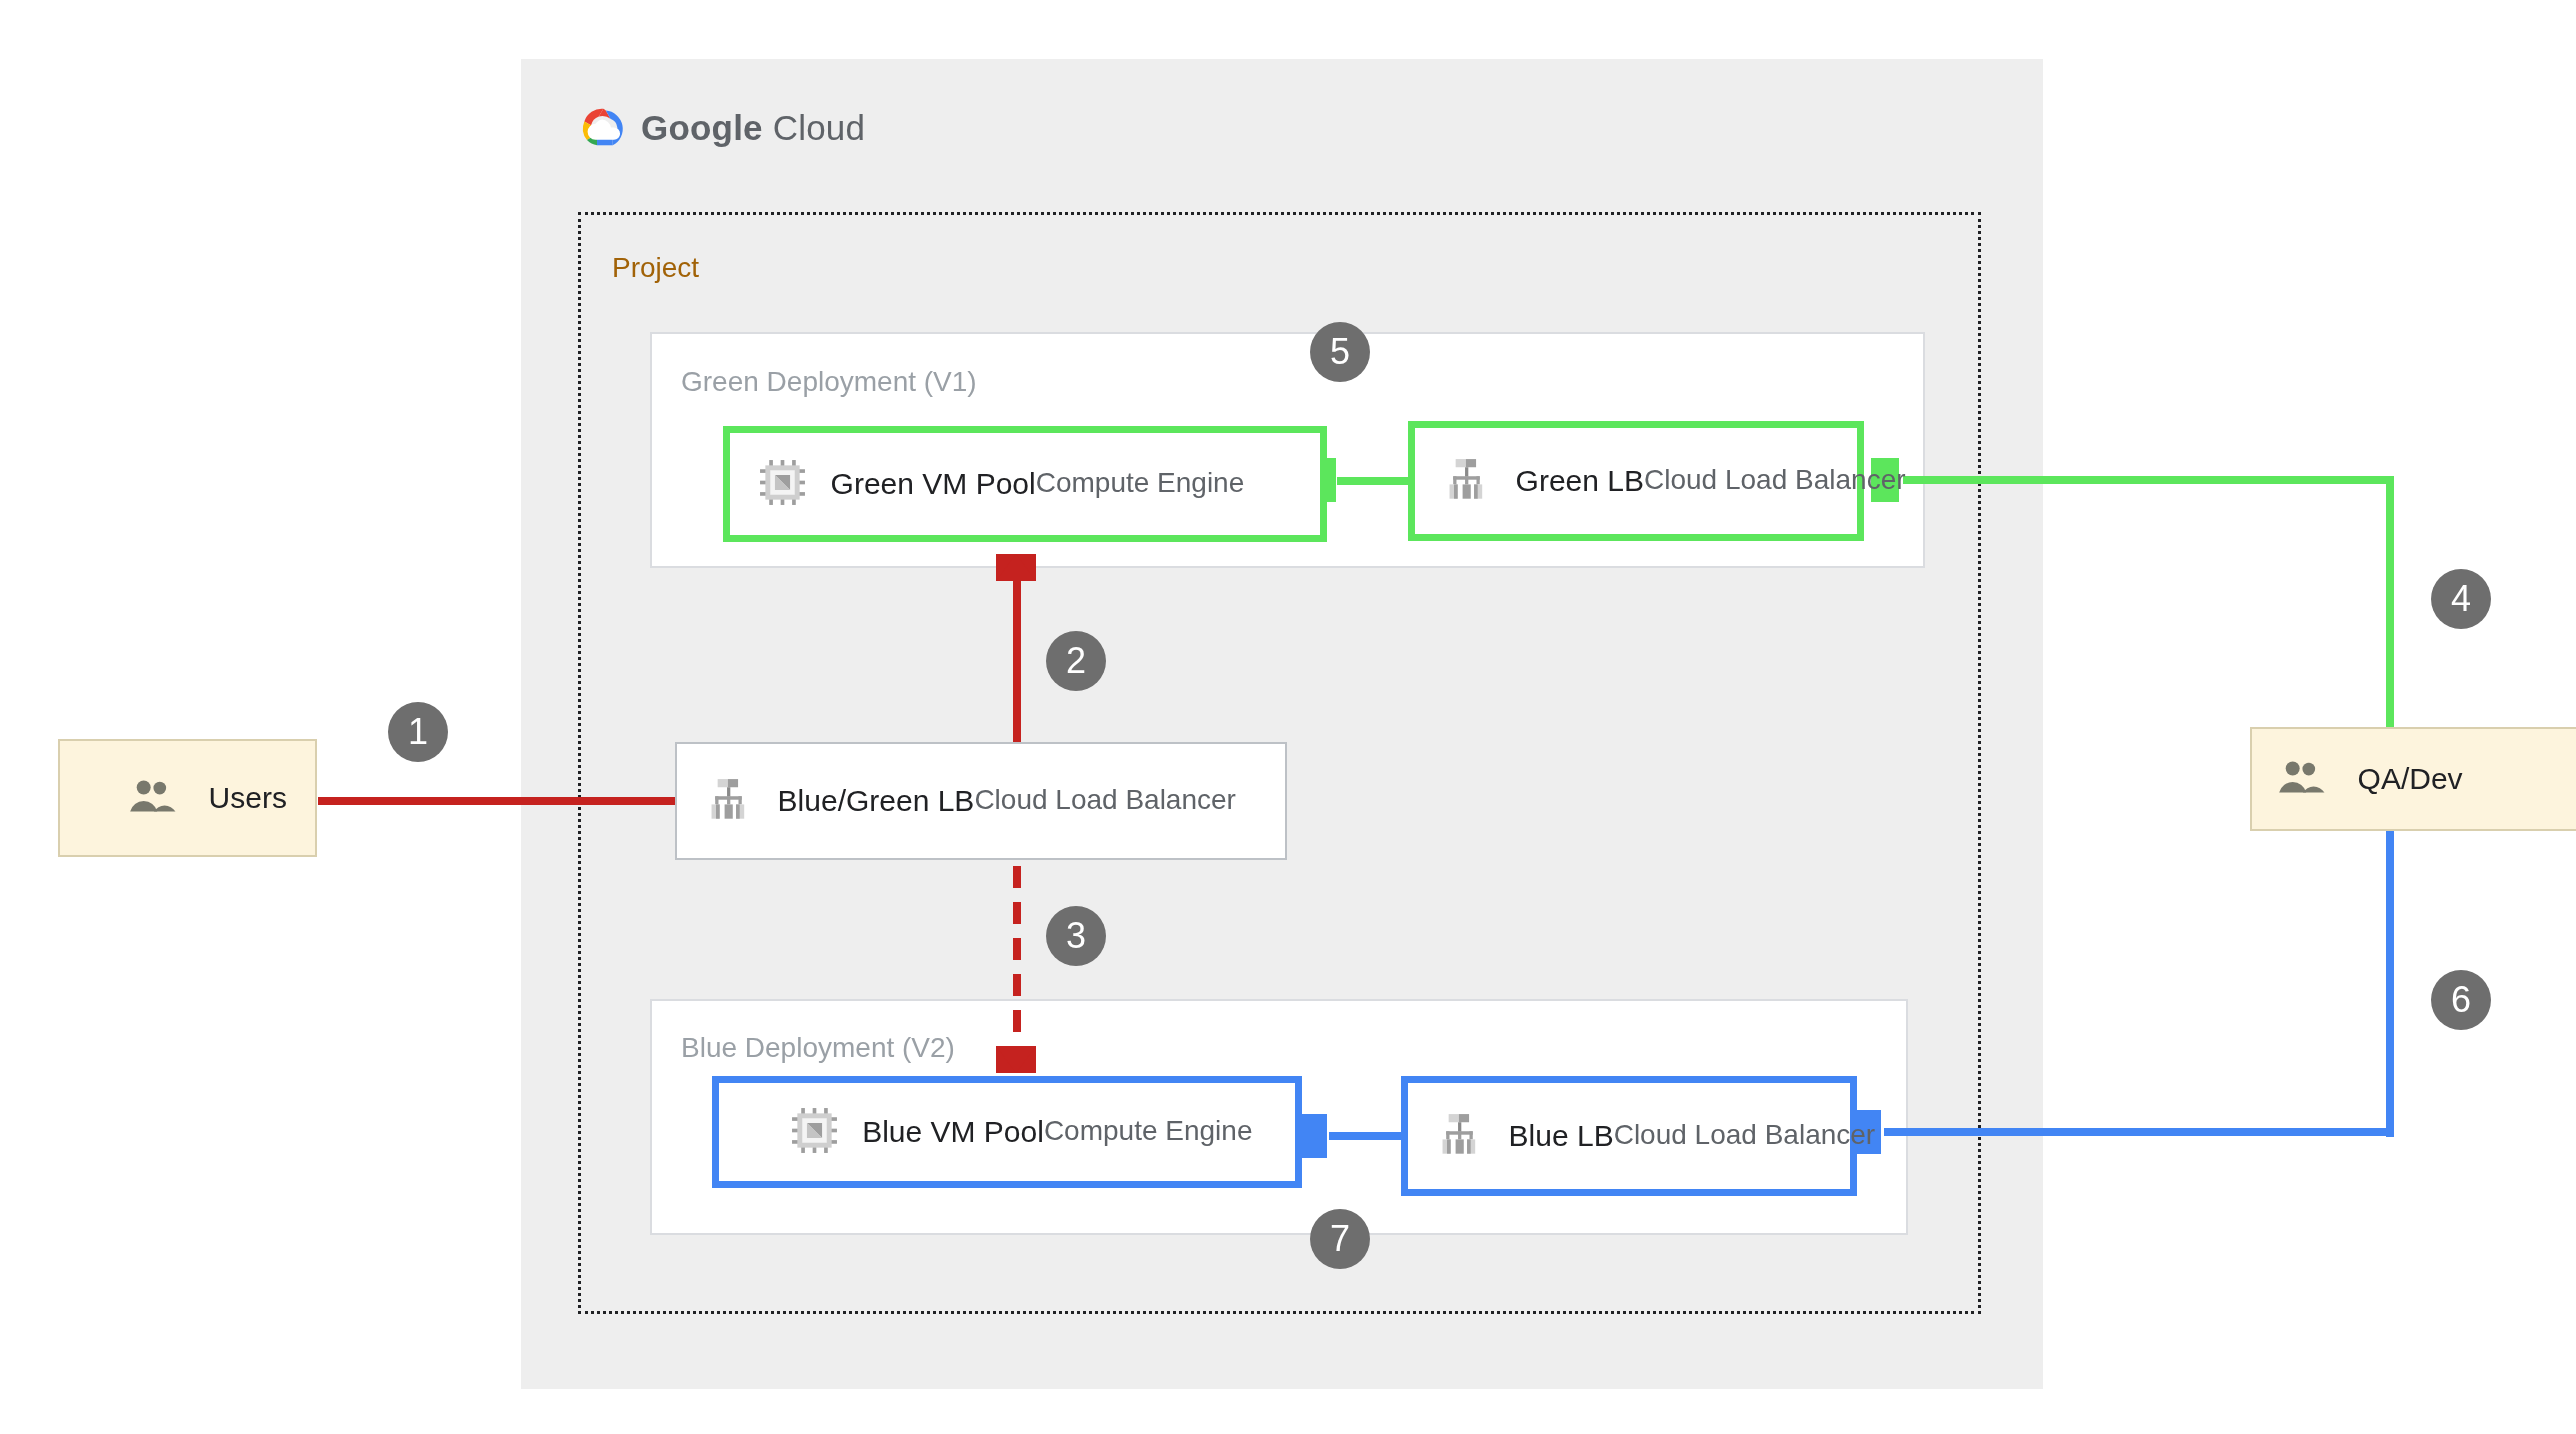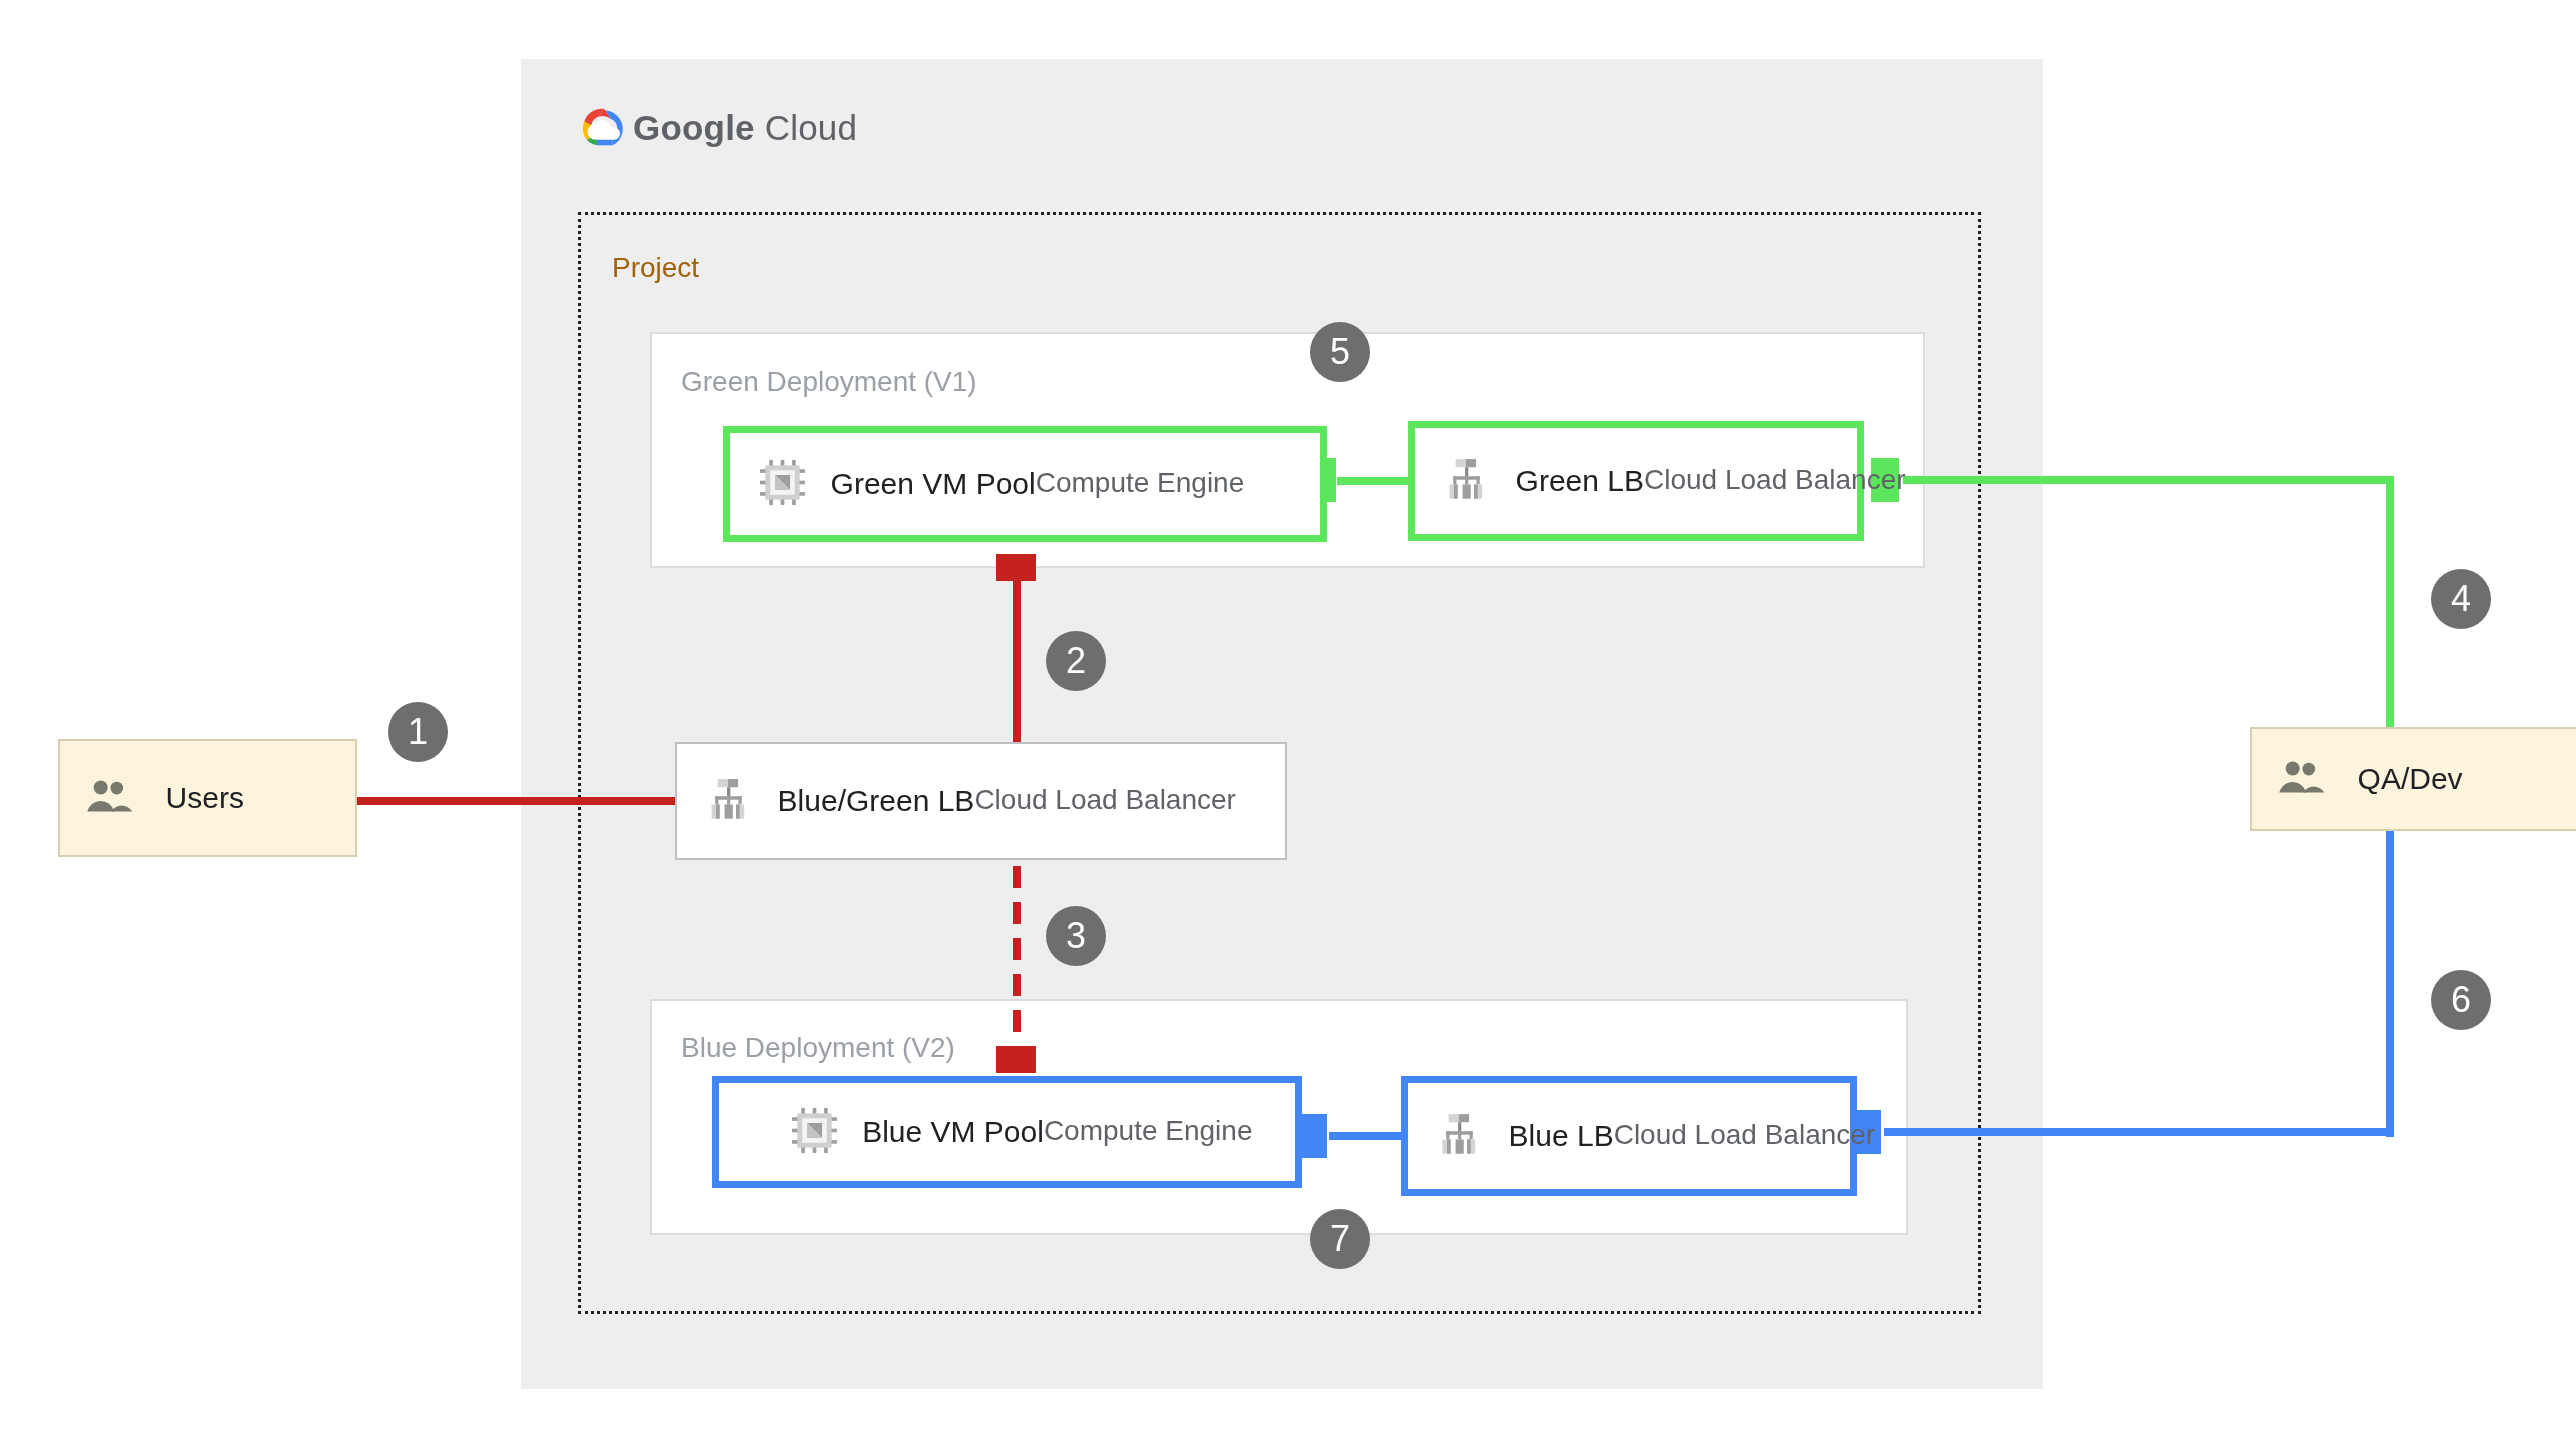--- a/index.html
+++ b/index.html
@@ -1,21 +1,21 @@
 <!DOCTYPE html>
 <html style="font-size:12.6px"><head>
 <meta charset="utf-8">
 <style>
   html,body{margin:0;padding:0;background:#ffffff;}
   body{font-family:"Liberation Sans","DejaVu Sans",sans-serif;}
   #canvas{position:relative;width:2576px;height:1434px;background:#ffffff;overflow:hidden;}
 
   
   .gc-panel{position:absolute;left:521px;top:59px;width:1522px;height:1330px;background:#eeeeee;}
-  .gc-brand{position:absolute;left:578px;top:106px;display:flex;align-items:center;gap:6px;}
+  .gc-brand{position:absolute;left:578px;top:106px;display:flex;align-items:center;gap:14px;}
   .gc-brand-text{font-size:35px;color:#5f6368;letter-spacing:0.2px;white-space:nowrap;}
   .gc-brand-text .light{color:#5f6368;}
 
   .project-box{position:absolute;left:578px;top:212px;width:1403px;height:1102px;
     border:3.9px dotted #202124;box-sizing:border-box;background:transparent;}
   .project-label{position:absolute;left:612px;top:252px;font-size:28px;color:#a16207;}
 
   .dep-panel{position:absolute;background:#ffffff;border:2.4px solid #dadce0;box-sizing:border-box;}
   .dep-panel.green{left:650px;top:332px;width:1275px;height:236px;}
   .dep-panel.blue{left:650px;top:999px;width:1258px;height:236px;}
@@ -38,21 +38,21 @@
   #green-lb{left:1408px;top:421px;width:456px;height:120px;}
   #bg-lb{left:675px;top:742px;width:612px;height:118px;}
   #blue-vm{left:712px;top:1076px;width:590px;height:112px;justify-content:center;}
   #blue-lb{left:1401px;top:1076px;width:456px;height:120px;}
 
   
   .actor{position:absolute;background:#fdf4dd;border:2.4px solid #d9cfae;box-sizing:border-box;
     display:flex;align-items:center;}
   .actor .icon{margin-left:23.6px;}
   .actor .label{margin-left:30px;font-size:30px;color:#202124;white-space:nowrap;}
-  #users-box{left:58px;top:739px;width:299px;height:118px;}
+  #users-box{left:58px;top:739px;width:259px;height:118px;padding-left:43px;}
   #qadev-box{left:2250px;top:727px;width:331px;height:104px;}
 
   
   .seg{position:absolute;}
   .h{height:7.9px;}
   .v{width:7.9px;}
   .red{background:#c5221f;}
   .grn{background:#5ce65c;}
   .blu{background:#4285f4;}
   .arrow{position:absolute;width:0;height:0;}

